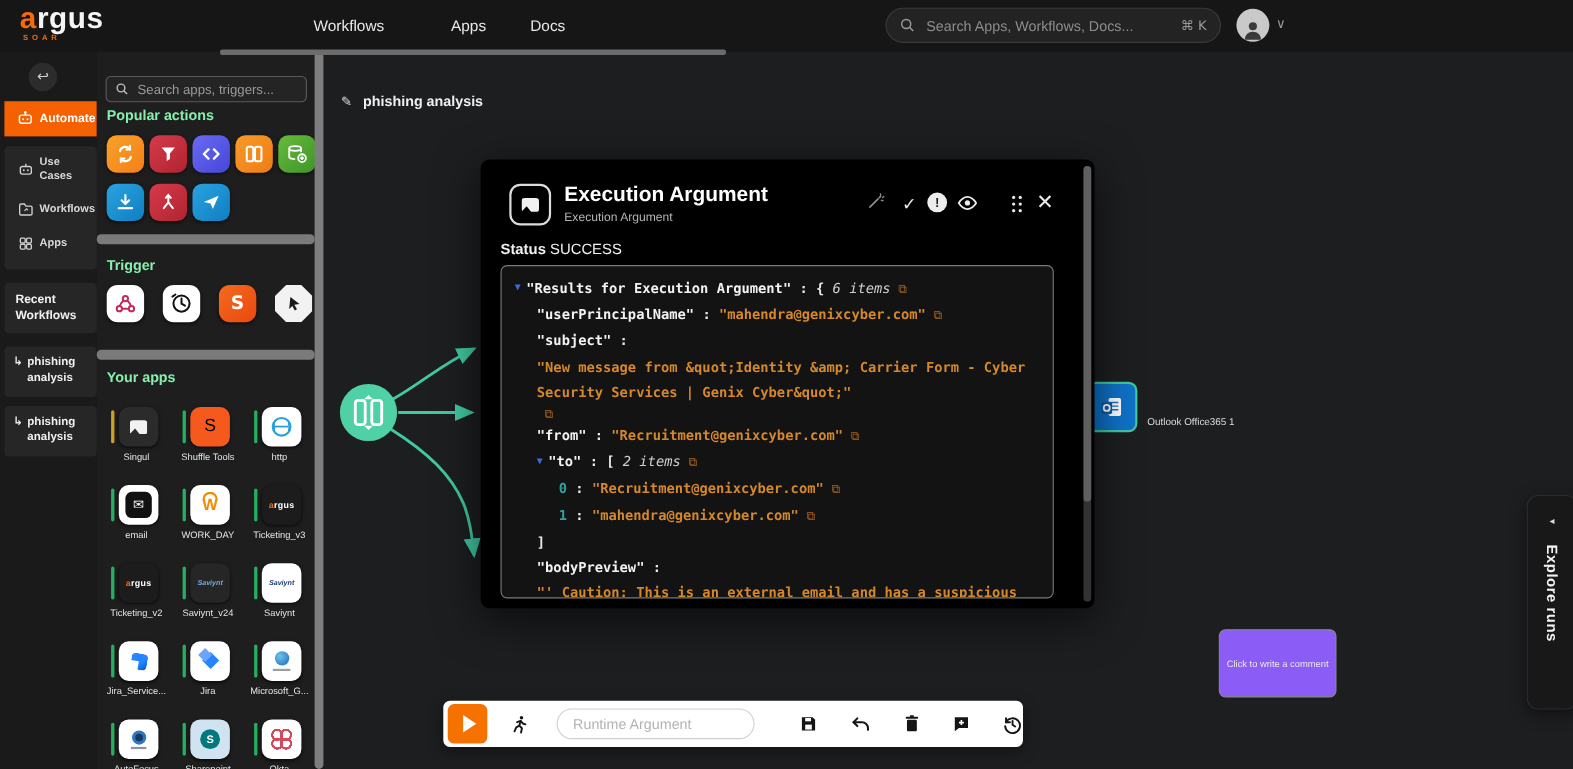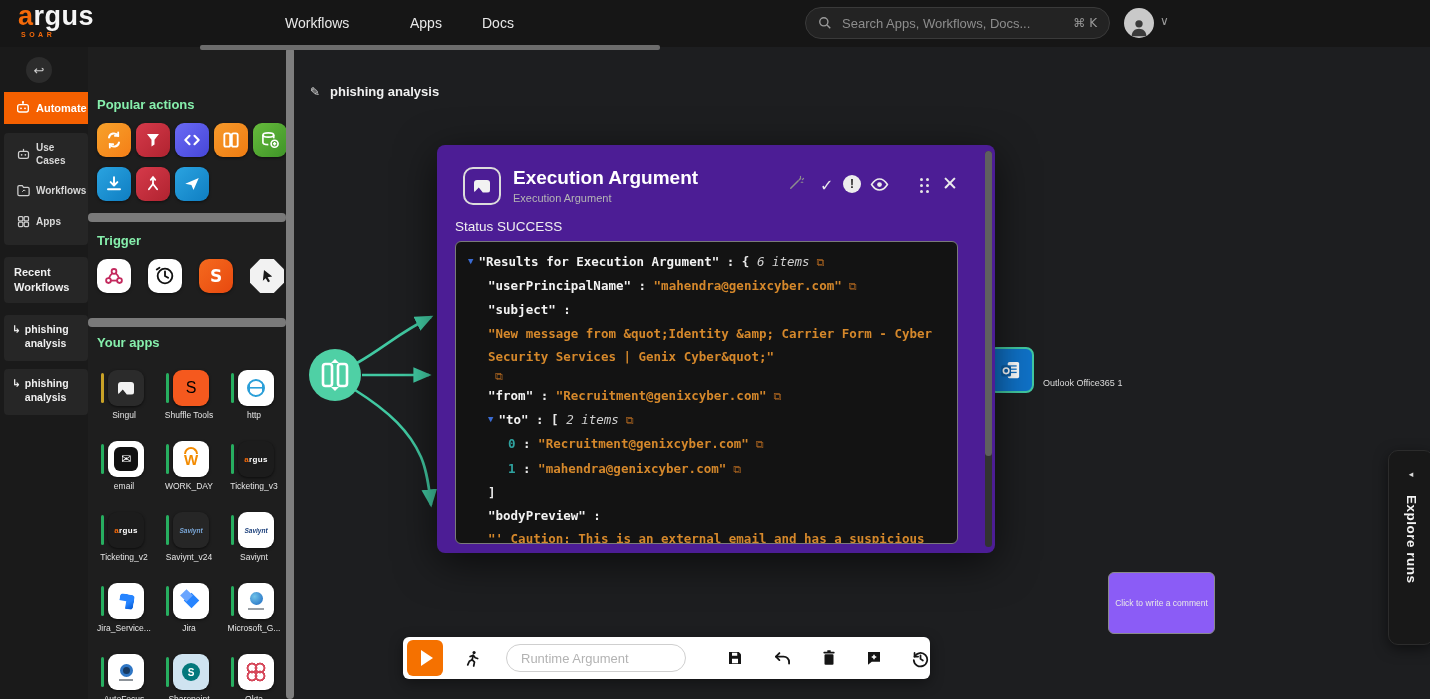--- a/index.html
+++ b/index.html
@@ -101,33 +101,33 @@
 
   
   #canvas{position:absolute;left:295px;top:47px;width:1135px;height:652px;background:#1d1e20;}
   #wf-title{position:absolute;left:15px;top:37px;display:flex;align-items:center;color:#f0f0f0;font-size:13px;font-weight:bold;}
   #wf-title .pencil{font-family:"DejaVu Sans",sans-serif;margin-right:10px;font-size:12px;color:#e0e0e0;}
   #edges-svg{position:absolute;left:0;top:0;z-index:1;}
   #outlook-node{position:absolute;left:693px;top:300px;width:42px;height:42px;background:#0f72c8;border:2px solid #41c9a2;border-radius:8px;z-index:2;display:flex;align-items:center;justify-content:center;}
   #outlook-label{position:absolute;left:748px;top:315px;color:#dcdcdc;font-size:9px;z-index:2;margin-top:16px;}
 
   
-  #dialog{position:absolute;left:142px;top:98px;width:558px;height:408px;background:#4c1d95;border-radius:8px;box-shadow:0 10px 40px rgba(0,0,0,.6);z-index:5;}
+  #dialog{position:absolute;left:142px;top:98px;width:558px;height:408px;background:#000000;border-radius:8px;box-shadow:0 10px 40px rgba(0,0,0,.6);z-index:5;}
   #dlg-appicon{position:absolute;left:26px;top:22px;width:38px;height:38px;border:2px solid #dcdcdc;border-radius:10px;box-sizing:border-box;display:flex;align-items:center;justify-content:center;}
   #dlg-appicon::before{content:"";width:16px;height:13px;background:#f2f2f2;border-radius:3px;clip-path:polygon(0 0,100% 0,100% 100%,55% 100%,30% 62%,0 100%);}
   #dlg-title{position:absolute;left:76px;top:22px;color:#fff;font-size:19px;font-weight:bold;}
   #dlg-sub{position:absolute;left:76px;top:47px;color:#b5b5b5;font-size:11px;}
   .dlg-ico{position:absolute;top:31px;color:#ececec;}
   #ico-check{font-size:16px;font-family:"DejaVu Sans",sans-serif;}
   #ico-excl{width:18px;height:18px;border-radius:50%;background:#ededed;color:#222;font-weight:bold;font-size:12px;display:flex;align-items:center;justify-content:center;top:30px;}
   #ico-drag{display:grid;grid-template-columns:3px 3px;grid-gap:3px;top:33px;}
   #ico-drag i{width:3px;height:3px;border-radius:50%;background:#e6e6e6;}
   #ico-close{font-size:19px;top:27px;}
   #dlg-status{position:absolute;left:18px;top:74px;font-size:13.5px;color:#f0f0f0;}
-  #dlg-status .sl{font-weight:normal;}
+  #dlg-status .sl{font-weight:bold;}
   #jsonview{position:absolute;left:18px;top:96px;width:503px;height:303px;background:#131313;border:1px solid #7a7a7a;border-radius:6px;box-sizing:border-box;padding:8px 10px;overflow:hidden;font-family:"DejaVu Sans Mono",monospace;font-size:12.5px;}
   .jline{line-height:23.2px;white-space:nowrap;}
   .jline.short{line-height:15px;}
   .sg-arr{color:#3b6cd4;font-size:9px;margin-right:5px;vertical-align:2px;}
   .sg-key{color:#f2f2f2;font-weight:bold;}
   .sg-p{color:#e8e8e8;font-weight:bold;}
   .sg-str{color:#d5882b;font-weight:bold;}
   .sg-items{color:#cfcfcf;font-style:italic;}
   .sg-idx{color:#2fa3a0;font-weight:bold;}
   .sg-copy{color:#a9631f;font-family:"DejaVu Sans",sans-serif;font-size:11px;margin-left:7px;}
@@ -254,20 +254,27 @@
     </div>
     <div class="side-block" id="blk-rec2">
       <div class="recent-block">
           <span class="arrow">↳</span>
           <span>phishing analysis</span>
         </div>
     </div>
   </div>
 
   <div id="apps-panel">
+    <div id="apps-search">
+      <svg width="12" height="12" viewBox="0 0 24 24">
+          <circle cx="10" cy="10" r="7" fill="none" stroke="#bdbdbd" stroke-width="2.6"></circle>
+          <line x1="15.5" y1="15.5" x2="21" y2="21" stroke="#bdbdbd" stroke-width="2.6"></line>
+        </svg>
+      <input placeholder="Search apps, triggers..." style="">
+    </div>
     <div class="panel-h" style="top:50px;">Popular actions</div>
 
     <div class="atile" style="left:9px;top:76px;background:linear-gradient(135deg,#f7a22b,#f57f17);">
       <svg width="20" height="20" viewBox="0 0 24 24" fill="none" stroke="#fff" stroke-width="2.4" stroke-linecap="round">
           <path d="M6 9a6 6 0 0 1 11-2"></path>
           <path d="M18 15a6 6 0 0 1-11 2"></path>
           <path d="M17 3v4h-4" stroke-width="2.2"></path>
           <path d="M7 21v-4h4" stroke-width="2.2"></path>
         </svg>
     </div>

